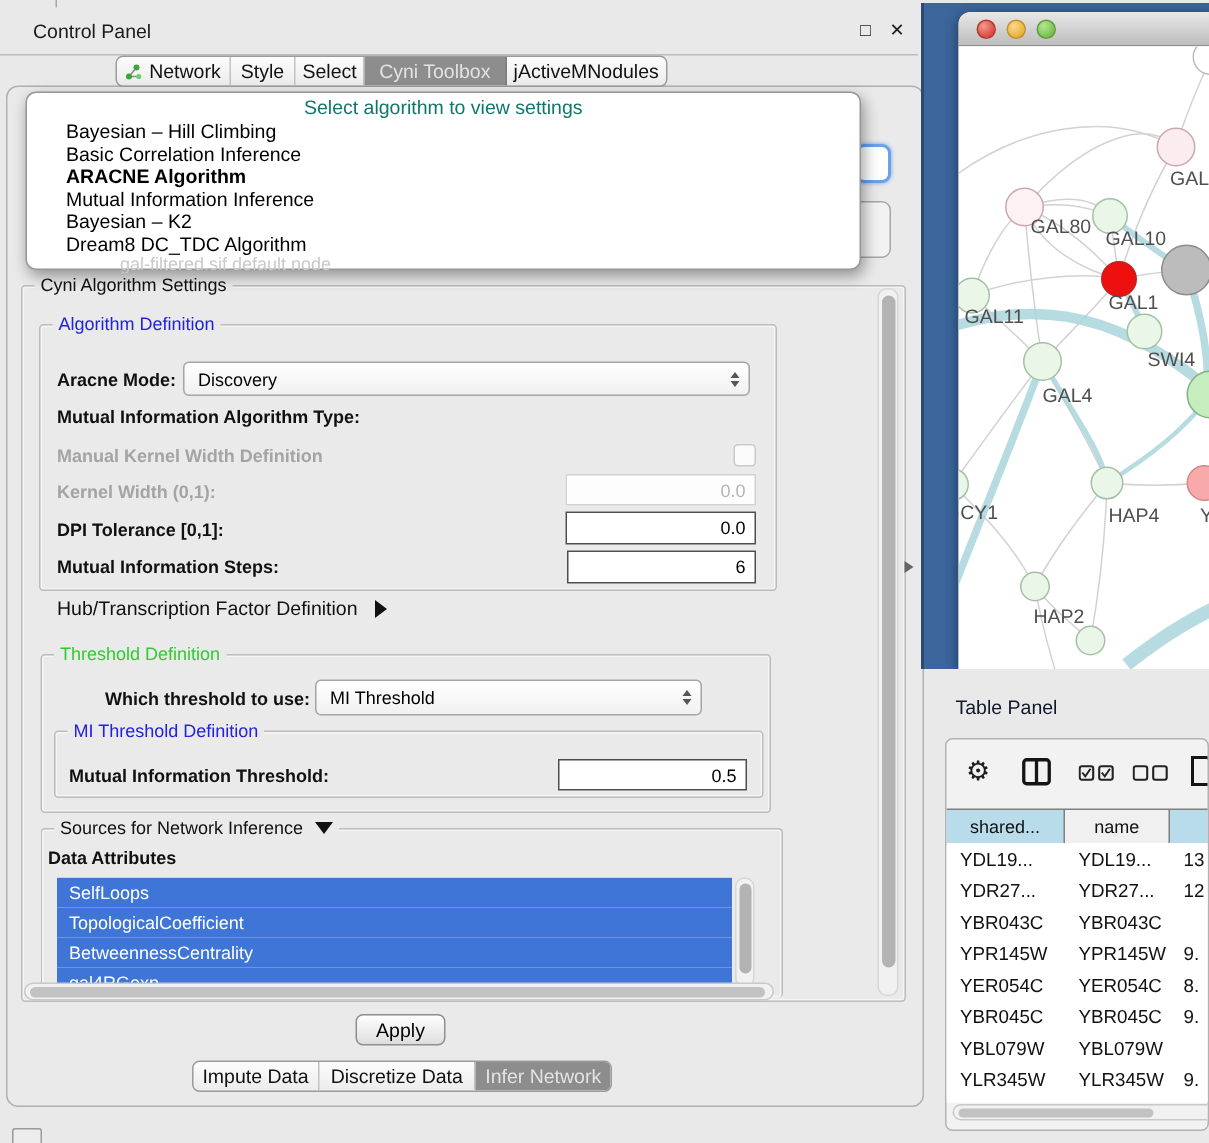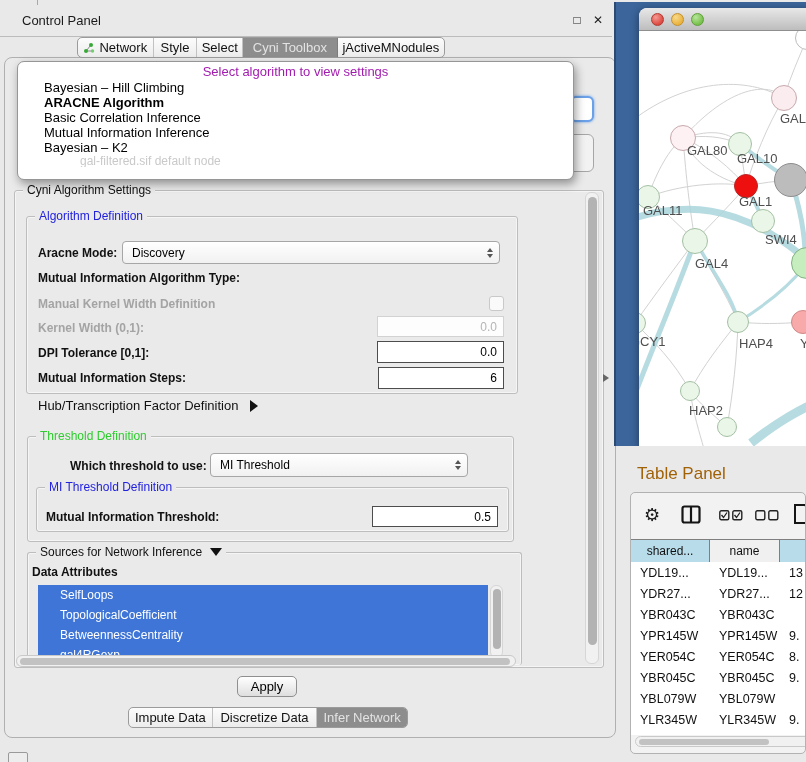--- a/index.html
+++ b/index.html
@@ -14,41 +14,41 @@
   
   .seg-tabs{display:flex;border:1px solid #9b9b9b;border-radius:5px;overflow:hidden;
             background:linear-gradient(#fcfcfc,#ececec);font-size:13px;height:21px;box-sizing:border-box;}
   .seg{display:flex;align-items:center;justify-content:center;gap:4px;border-right:1px solid #c2c2c2;
        box-sizing:border-box;white-space:nowrap;color:#111;}
   .seg:last-child{border-right:none;}
   .seg.sel{background:#8d8d8d;color:#e3e3e3;border-right-color:#7c7c7c;}
   
   .dd-popup{background:#fff;border:1px solid #969696;border-radius:7px;
             box-shadow:2px 4px 10px rgba(0,0,0,.38);}
-  .dd-placeholder{color:#a21caf;text-align:center;font-size:13px;height:16px;line-height:16px;margin-top:2px;}
+  .dd-placeholder{color:#0f766e;text-align:center;font-size:13px;height:16px;line-height:16px;margin-top:2px;}
   .dd-item{font-size:13px;height:15px;line-height:15px;padding-left:26px;color:#000;white-space:nowrap;}
   .dd-item.bold{font-weight:bold;}
   .dd-ghost{color:#c9c9c9;font-size:12px;height:12px;line-height:12px;padding-left:62px;overflow:hidden;}
   
   .gbox{position:absolute;border:1px solid #bdbdbd;border-radius:3px;box-shadow:inset 0 0 0 1px #f5f5f5;}
   .gtitle{position:absolute;top:-8px;left:8px;background:#eaeaea;padding:0 4px;font-size:12px;white-space:nowrap;}
   .t-black{color:#111;} .t-blue{color:#2222dd;} .t-green{color:#2ecc2e;}
   .lbl{position:absolute;font-size:12px;color:#111;white-space:nowrap;}
   .lbl.b{font-weight:bold;}
   .lbl.dim{color:#a4a4a4;font-weight:bold;}
   .combo{position:absolute;background:linear-gradient(#ffffff,#f1f1f1);border:1px solid #a6a6a6;
          border-radius:4px;display:flex;align-items:center;font-size:12px;box-sizing:border-box;padding-left:9px;}
   .spin{margin-left:auto;margin-right:6px;display:flex;flex-direction:column;gap:2px;align-items:center;}
   .tri-up{width:0;height:0;border-left:3.5px solid transparent;border-right:3.5px solid transparent;border-bottom:4px solid #555;}
   .tri-dn{width:0;height:0;border-left:3.5px solid transparent;border-right:3.5px solid transparent;border-top:4px solid #555;}
   .field{position:absolute;background:#fff;font-size:12px;display:flex;align-items:center;
          justify-content:flex-end;padding-right:6px;box-sizing:border-box;border:1px solid #4d4d4d;}
   .field.dim{border:1px solid #d2d2d2;color:#b5b5b5;background:#fdfdfd;}
   .checkbox{position:absolute;border:1px solid #c9c9c9;border-radius:3px;background:#fafafa;}
-  .src-item{height:20px;line-height:20px;background:#3e75d6;color:#fff;font-size:12px;padding-left:22px;}
+  .src-item{height:20px;line-height:20px;background:#3e75d6;color:#fff;font-size:12px;padding-left:8px;}
   .vscroll{position:absolute;background:#f1f1f1;border:1px solid #d6d6d6;border-radius:6px;box-sizing:border-box;}
   .vthumb{position:absolute;background:#b3b3b3;border-radius:5px;}
   .hscroll{position:absolute;background:#f1f1f1;border:1px solid #c9c9c9;border-radius:6px;box-sizing:border-box;}
   .hthumb{position:absolute;background:#c2c2c2;border-radius:4px;}
   .btn{position:absolute;display:flex;align-items:center;justify-content:center;font-size:13px;
        background:linear-gradient(#ffffff,#dedede);border:1px solid #8f8f8f;border-radius:5px;box-sizing:border-box;}
   
   .blue-panel{position:absolute;background:#3b659b;overflow:hidden;border-left:2px solid #2a4a74;}
   .mac-window{position:absolute;background:#fff;border-radius:8px 8px 0 0;box-shadow:0 2px 8px rgba(0,0,0,.45);overflow:hidden;}
   .mac-titlebar{height:22px;background:linear-gradient(#e8e8e8,#bdbdbd);border-bottom:1px solid #8f8f8f;
@@ -57,21 +57,21 @@
   .net-canvas{position:absolute;left:0;top:23px;overflow:hidden;background:#fff;}
   .node{position:absolute;border-radius:50%;box-sizing:border-box;border:1px solid #999;}
   .node-label{position:absolute;font-size:13px;color:#4f4f4f;white-space:nowrap;}
   
   .tp-box{position:absolute;background:#f2f2f2;border:1px solid #b2b2b2;border-radius:5px;overflow:hidden;box-sizing:border-box;}
   .thead{display:flex;border-top:1px solid #7f7f7f;border-bottom:1px solid #7f7f7f;}
   .th{height:22px;display:flex;align-items:center;justify-content:center;font-size:12px;color:#111;
       border-right:1px solid #7f7f7f;box-sizing:border-box;}
   .trow{display:flex;height:21px;align-items:center;background:#fff;}
   .tcell{font-size:12.5px;color:#111;padding-left:9px;box-sizing:border-box;overflow:hidden;white-space:nowrap;}
-  .tp-label{font-size:17px;color:#a16207;}
+  .tp-label{font-size:13px;color:#0f172a;}
   svg{display:block;}
 </style>
 </head>
 <body>
 
 <div class="abs" style="left:0;top:0;width:612px;height:762px;">
   <div class="abs" style="left:37px;top:0;width:1px;height:5px;background:#a9a9a9;"></div>
   <div class="abs cp-title" style="left:22px;top:13px;">Control Panel</div>
   <div class="abs win-btn" style="left:570px;top:13px;">□</div>
   <div class="abs win-btn" style="left:591px;top:13px;font-weight:bold;">✕</div>
@@ -105,24 +105,25 @@
       </div>
   </div>
 
   <div class="abs" style="left:570px;top:96px;width:24px;height:26px;background:#fff;border:2px solid #6aa1e8;border-radius:6px;box-shadow:0 0 3px #6aa1e8;box-sizing:border-box;"></div>
   <div class="abs" style="left:100px;top:134px;width:492px;height:36px;border:1px solid #a6a6a6;border-radius:6px;background:#f2f2f2;"></div>
 
   <div class="abs dd-popup" style="left:17px;top:61px;width:555px;height:117px;z-index:40;">
     <div class="dd-placeholder">Select algorithm to view settings</div>
     <div>
         <div class="dd-item">Bayesian – Hill Climbing</div>
+        <div class="dd-item">Basic Correlation Inference</div>
         <div class="dd-item bold">ARACNE Algorithm</div>
-        <div class="dd-item">Basic Correlation Inference</div>
         <div class="dd-item">Mutual Information Inference</div>
         <div class="dd-item">Bayesian – K2</div>
+        <div class="dd-item">Dream8 DC_TDC Algorithm</div>
       </div>
     <div class="dd-ghost">gal-filtered.sif default node</div>
   </div>
 
   <div class="gbox" style="left:14px;top:190px;width:588px;height:476px;text-align:center;">
     <div class="gtitle t-black">Cyni Algorithm Settings</div>
   </div>
 
   <div class="vscroll" style="left:585px;top:192px;width:14px;height:472px;">
     <div class="vthumb" style="left:2px;top:4px;width:9px;height:448px;"></div>

